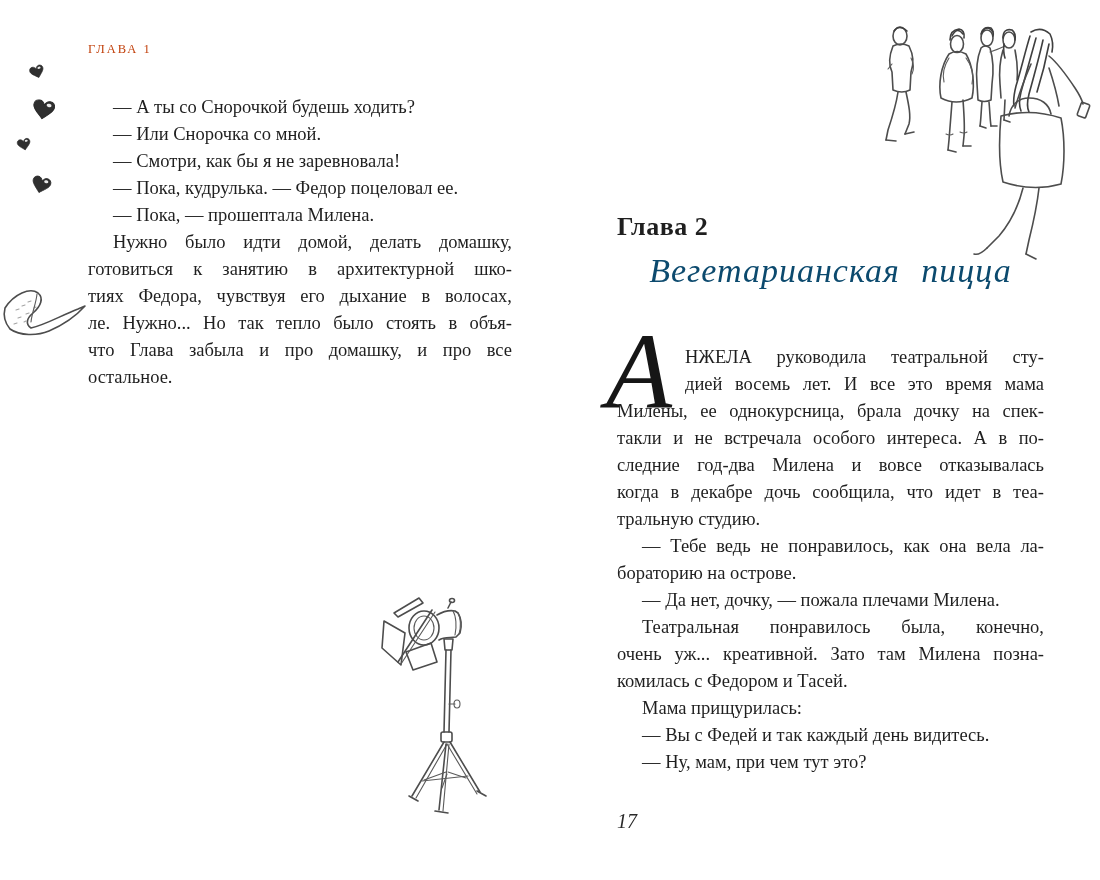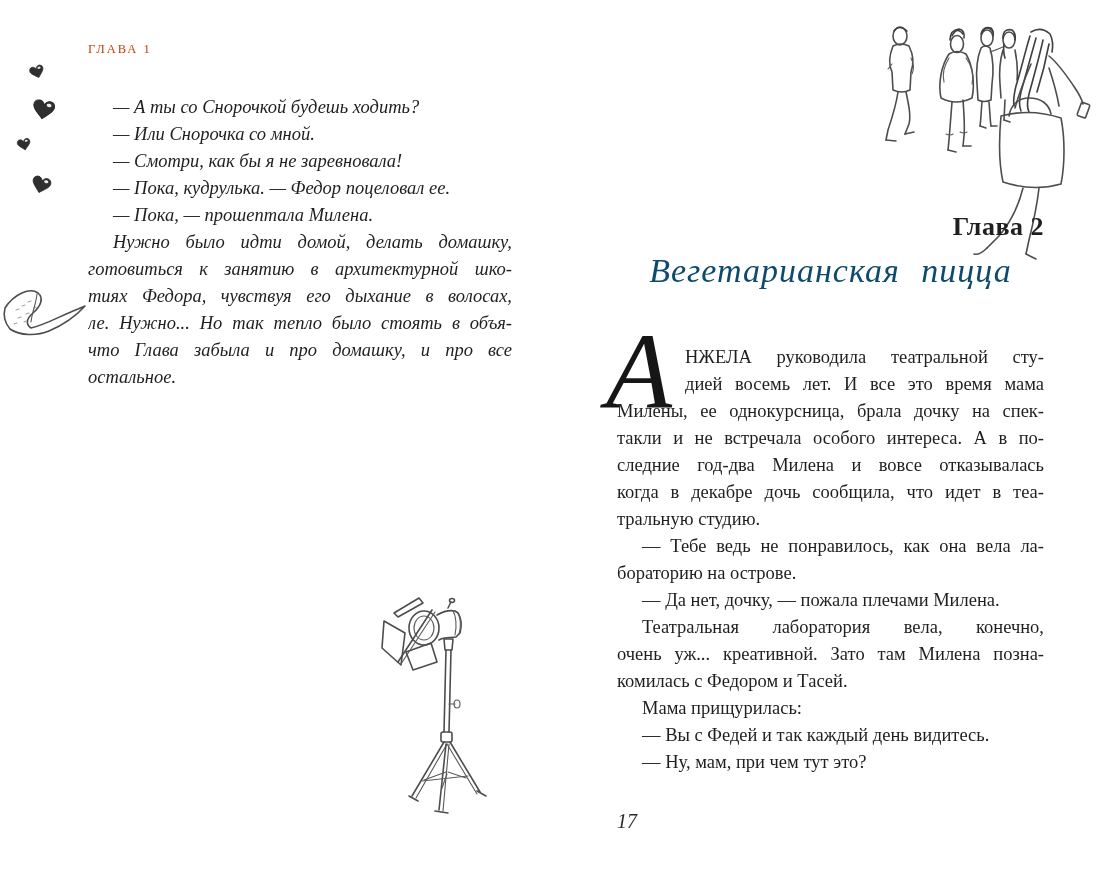--- a/index.html
+++ b/index.html
@@ -9,34 +9,34 @@
     font-family:"Liberation Serif","DejaVu Serif",serif;
   }
   .abs{position:absolute;}
 
   
   #running-header{
     left:88px;top:42px;font-size:12.5px;letter-spacing:2px;color:#c2410c;
   }
 
   
-  #left-body{left:88px;top:94px;width:424px;font-style:italic;}
+  #left-body{left:88px;top:94px;width:424px;}
   #right-body{left:617px;top:344px;width:427px;}
   .para{margin:0;padding:0;}
   .line{
     font-size:18.5px;line-height:27px;height:27px;overflow:hidden;
     text-align:justify;text-align-last:justify;
   }
   .line.no-just{text-align-last:left;}
   .line.first{padding-left:25px;}
   .line.cap{padding-left:68px;}
 
   
   #chapter-heading{
-    left:617px;top:212px;width:427px;text-align:right;
+    left:617px;top:212px;width:427px;text-align:left;
     font-size:26px;font-weight:bold;letter-spacing:0.5px;
   }
   #chapter-title{
     left:617px;top:252px;width:427px;text-align:center;
     font-size:34px;font-style:italic;word-spacing:12px;letter-spacing:1px;
     color:#0c4a6e;
   }
 
   
   #dropcap{
@@ -239,21 +239,21 @@
       <div class="line no-just">тральную студию.</div>
     </div>
     <div class="para">
       <div class="line first">— Тебе ведь не понравилось, как она вела ла-</div>
       <div class="line no-just">бораторию на острове.</div>
     </div>
     <div class="para">
       <div class="line no-just first">— Да нет, дочку, — пожала плечами Милена.</div>
     </div>
     <div class="para">
-      <div class="line first">Театральная лаборатория вела, конечно,</div>
+      <div class="line first">Театральная понравилось была, конечно,</div>
       <div class="line">очень уж... креативной. Зато там Милена позна-</div>
       <div class="line no-just">комилась с Федором и Тасей.</div>
     </div>
     <div class="para">
       <div class="line no-just first">Мама прищурилась:</div>
     </div>
     <div class="para">
       <div class="line no-just first">— Вы с Федей и так каждый день видитесь.</div>
     </div>
     <div class="para">

